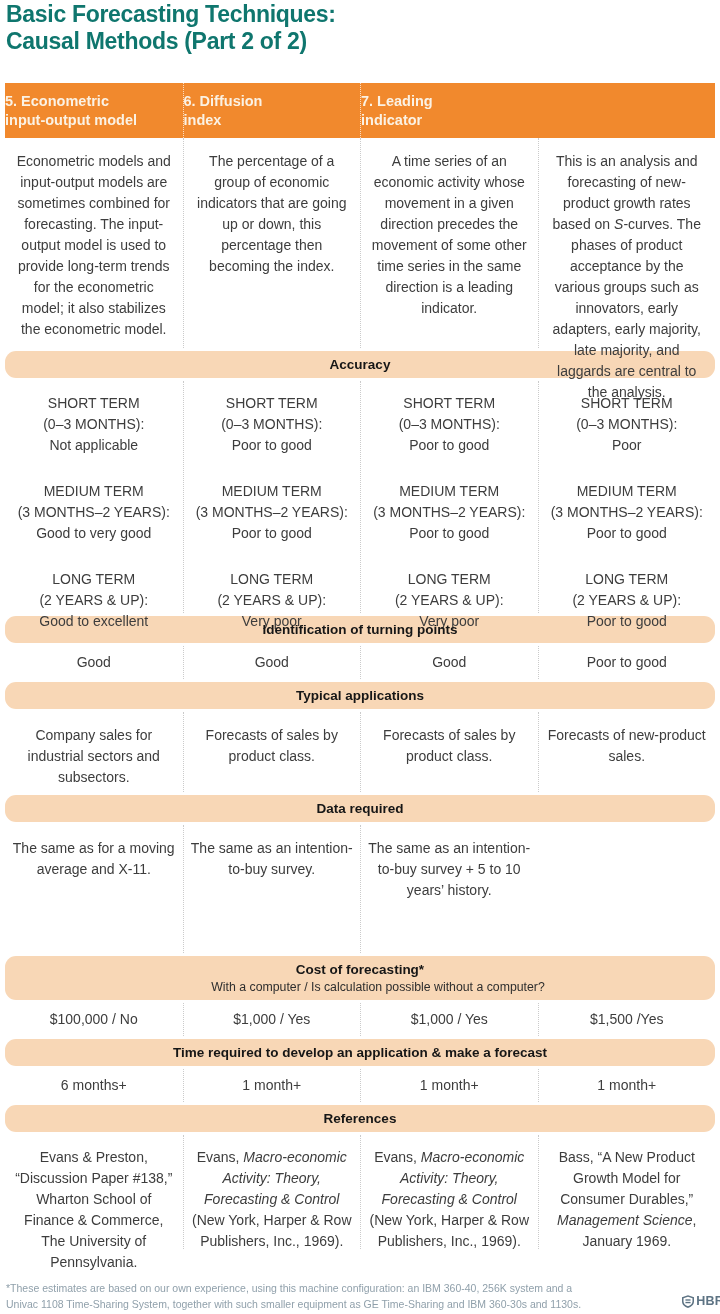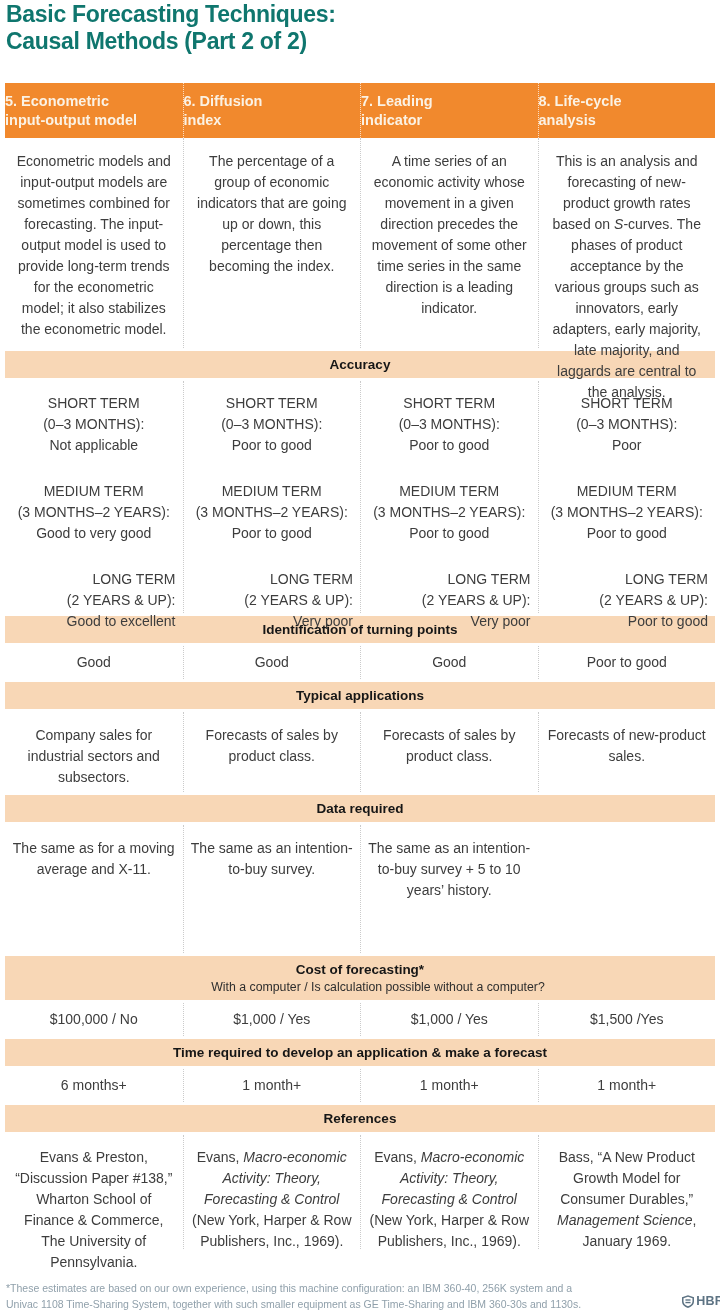--- a/index.html
+++ b/index.html
@@ -10,26 +10,26 @@
   .table{position:absolute;top:83px;left:5px;width:710px;}
   .grid4{display:grid;grid-template-columns:repeat(4,1fr);}
   .hdr{background:#F1892D;height:55px;}
   .hdr-cell{display:flex;flex-direction:column;justify-content:center;text-align:left;
             color:#FBF2E4;font-weight:700;font-size:14.5px;line-height:1.3;height:100%;}
   .hdr .hdr-cell + .hdr-cell{border-left:1px dotted rgba(255,255,255,0.7);}
   .cell{box-sizing:border-box;text-align:center;color:#3d3d3d;font-size:14px;line-height:1.5;
         padding:0 7px;}
   .grid4 .cell + .cell{border-left:1px dotted #cbcbcb;}
   .band{background:#F8D7B6;text-align:center;font-weight:700;font-size:13.5px;color:#161616;
-        padding:6px 0 6px;margin:3px 0;}
+        padding:6px 0 6px;margin:3px 0;border-radius:11px;}
   .band .sub{font-weight:400;font-size:12.3px;color:#2e2e2e;margin-top:3px;padding-left:36px;}
   .desc-row .cell{height:210px;padding-top:13px;}
   .acc-row .cell{height:232px;padding-top:12px;}
   .acc-block{margin-bottom:25px;}
-  .acc-block:last-child{margin-bottom:0;text-align:right;}
+  .acc-block:last-child{margin-bottom:0;}
   .single-row .cell{height:33px;display:flex;align-items:center;justify-content:center;}
   .apps-row .cell{height:80px;padding-top:13px;}
   .data-row .cell{height:128px;padding-top:13px;}
   .refs-row .cell{height:114px;padding-top:12px;}
   .footnote{position:absolute;left:6px;top:1281px;width:600px;font-size:10.5px;line-height:1.5;
             color:#90A0AB;}
   .logo{position:absolute;right:-4px;top:1294px;display:flex;align-items:center;gap:2px;
         color:#5D7383;font-weight:700;font-size:12.5px;letter-spacing:0.2px;}
   .logo svg{display:block;}
   i{font-style:italic;}
@@ -52,24 +52,20 @@
         <div>input-output model</div>
       </div>
       <div class="hdr-cell">
         <div>6. Diffusion</div>
         <div>index</div>
       </div>
       <div class="hdr-cell">
         <div>7. Leading</div>
         <div>indicator</div>
       </div>
-      <div class="hdr-cell">
-        <div>8. Life-cycle</div>
-        <div>analysis</div>
-      </div>
     </div>
 
     <div class="grid4 desc-row">
       <div class="cell"><span>Econometric models and input-output models are sometimes combined for forecasting. The input-output model is used to provide long-term trends for the econometric model; it also stabilizes the econometric model.</span></div>
       <div class="cell"><span>The percentage of a group of economic indicators that are going up or down, this percentage then becoming the index.</span></div>
       <div class="cell"><span>A time series of an economic activity whose movement in a given direction precedes the movement of some other time series in the same direction is a leading indicator.</span></div>
       <div class="cell"><span>This is an analysis and forecasting of new-product growth rates based on </span><i>S</i><span>-curves. The phases of product acceptance by the various groups such as innovators, early adapters, early majority, late majority, and laggards are central to the analysis.</span></div>
     </div>
 
     <div class="band">Accuracy</div>

